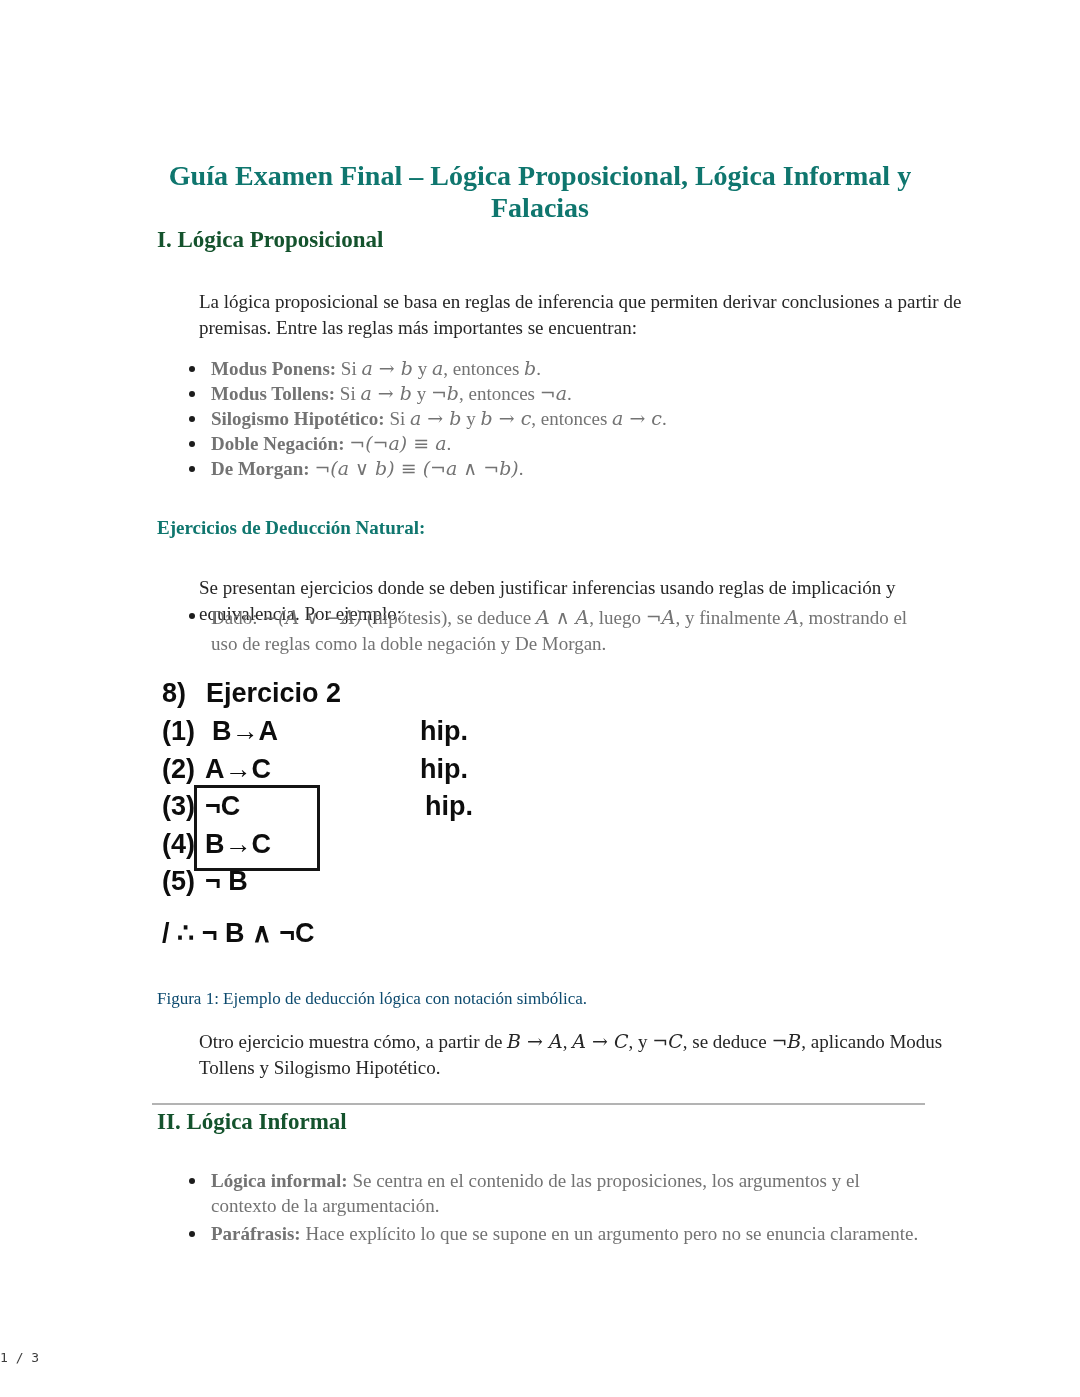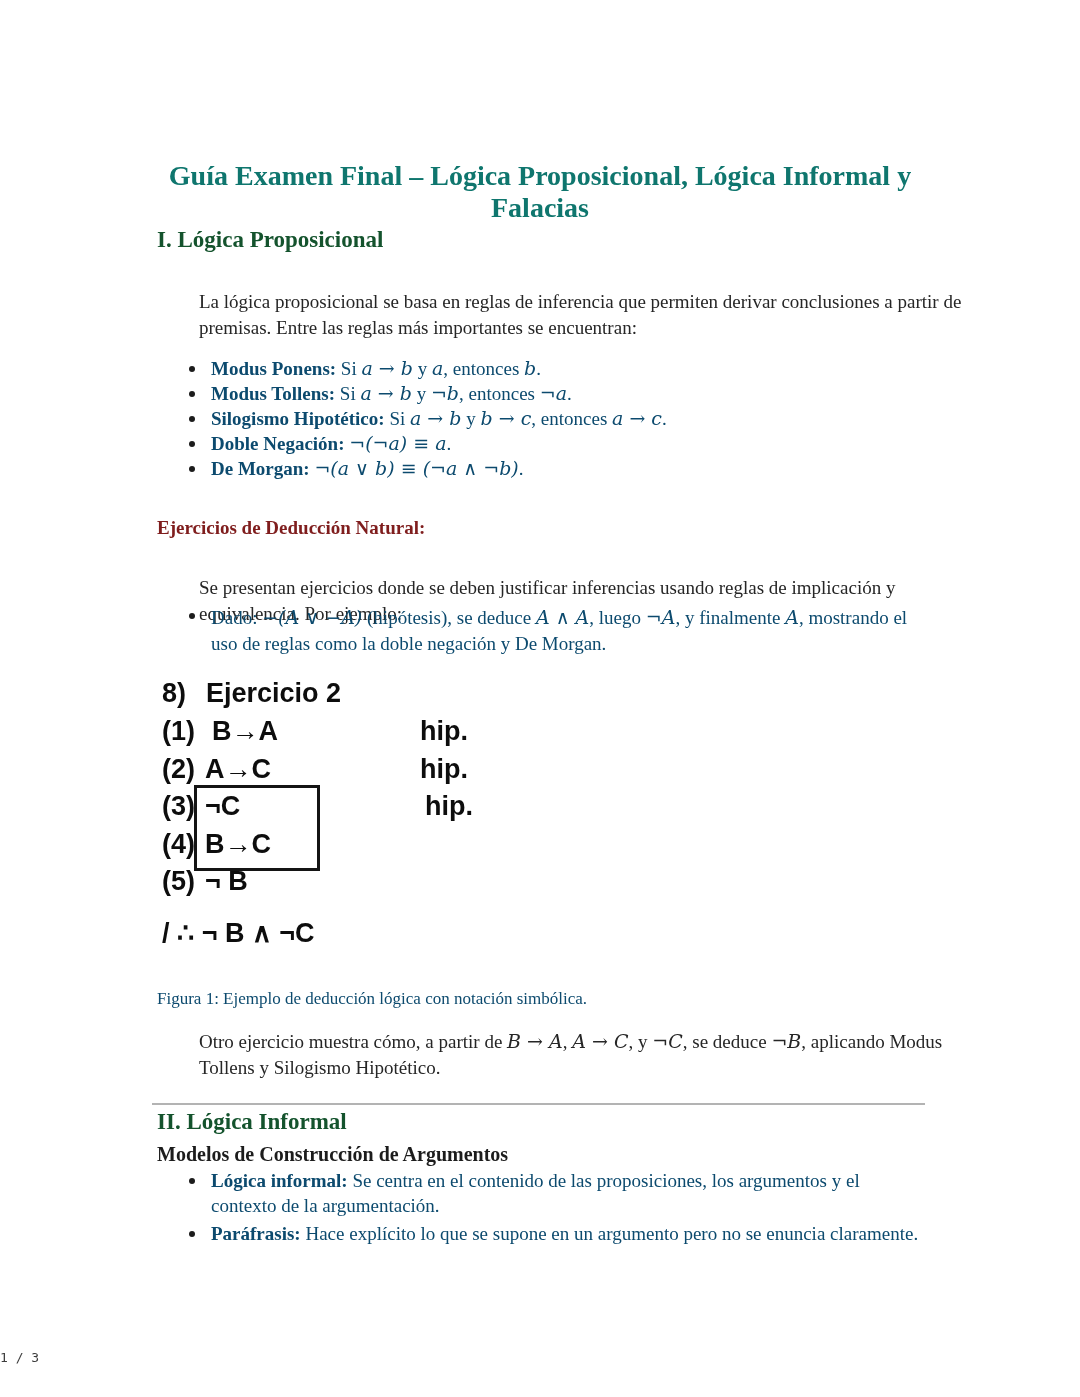--- a/index.html
+++ b/index.html
@@ -21,32 +21,32 @@
   .sec-heading{
     position:absolute;left:157px;
     font-weight:700;font-size:23px;color:#14532d;
   }
   .sub-heading{
     position:absolute;left:159px;
     font-weight:700;font-size:20px;color:#1c1c1c;
   }
   .minor-heading{
     position:absolute;left:157px;
-    font-weight:700;font-size:19px;color:#7f1d1d;
+    font-weight:700;font-size:19px;color:#0f766e;
   }
   
   .para{
     position:absolute;left:157px;width:770px;
     font-size:19px;line-height:26px;color:#262626;margin-left:42px;
   }
   
   .blist{
     position:absolute;left:157px;width:770px;
     margin:0;padding:0;list-style:none;
-    font-size:19px;color:#0c4a6e;
+    font-size:19px;color:#737373;
   }
   .blist li{
     position:relative;padding-left:54px;margin:0;
   }
   .blist li::before{
     content:"";position:absolute;left:32px;top:9px;
     width:6px;height:6px;border-radius:50%;background:#1c1c1c;
   }
   .rules li{line-height:24px;}
   .rules li::before{top:10px;}
@@ -160,21 +160,20 @@
     <div class="fig-conclusion">/ ∴ ¬ B ∧ ¬C</div>
   </div>
 
   <div class="caption" style="top:989px">Figura 1: Ejemplo de deducción lógica con notación simbólica.</div>
 
   <div class="para" style="top:1028px"><span class="seg-n">Otro ejercicio muestra cómo, a partir de </span><span class="seg-m">B → A</span><span class="seg-n">, </span><span class="seg-m">A → C</span><span class="seg-n">, y </span><span class="seg-m">¬C</span><span class="seg-n">, se deduce </span><span class="seg-m">¬B</span><span class="seg-n">, aplicando Modus Tollens y Silogismo Hipotético.</span></div>
 
   <hr class="divider" style="top:1095px">
 
   <div class="sec-heading" style="top:1109px">II. Lógica Informal</div>
-  <div class="sub-heading" style="left:157px;top:1143px">Modelos de Construcción de Argumentos</div>
 
   <ul class="blist list2" style="top:1168px">
     <li><span class="seg-b">Lógica informal:</span><span class="seg-n"> Se centra en el contenido de las proposiciones, los argumentos y el contexto de la argumentación.</span></li>
     <li><span class="seg-b">Paráfrasis:</span><span class="seg-n"> Hace explícito lo que se supone en un argumento pero no se enuncia claramente.</span></li>
   </ul>
 
   <div class="page-num">1 / 3</div>
 
 </div>
 

